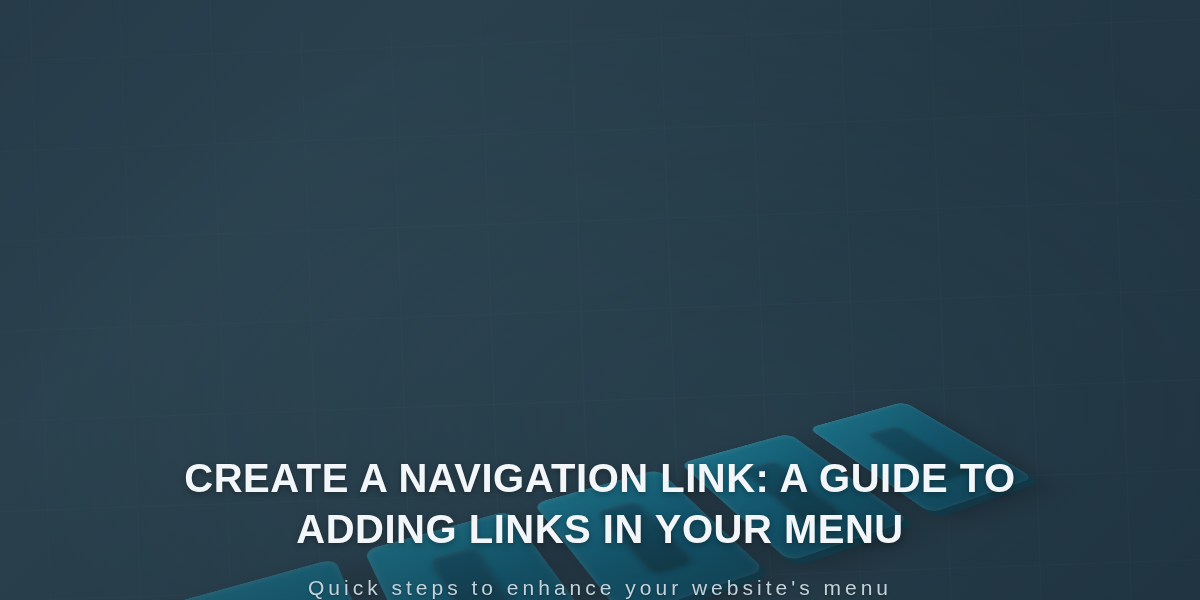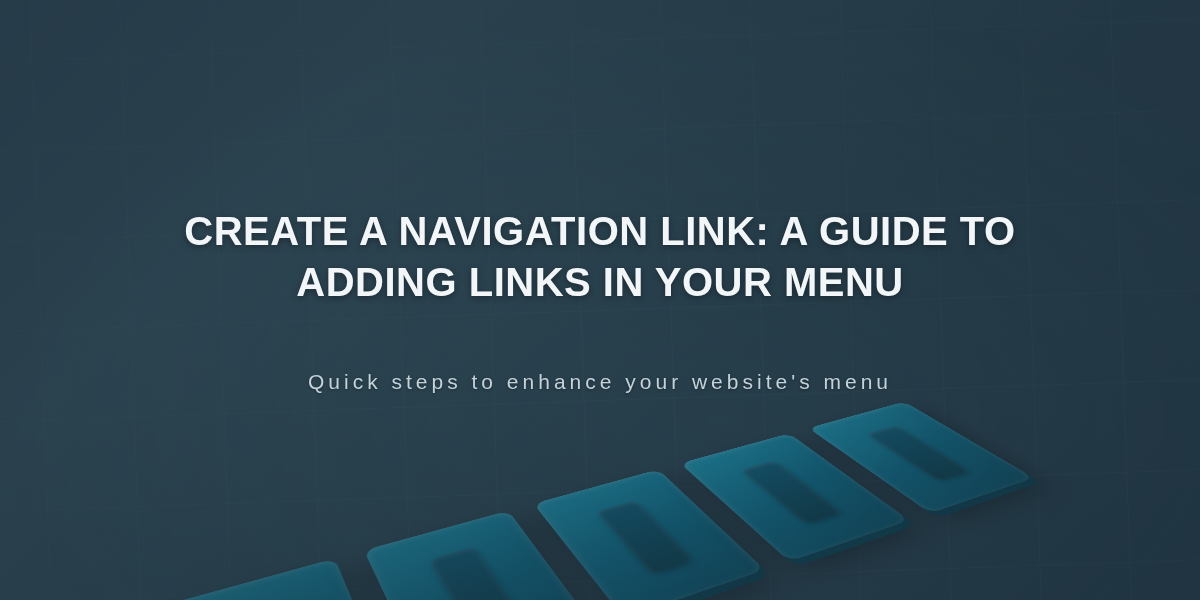--- a/index.html
+++ b/index.html
@@ -68,36 +68,36 @@
       position: absolute;
       inset: 0;
       background: rgba(25,42,54,0.48);
     }
     .content {
       position: absolute;
       inset: 0;
       display: flex;
       flex-direction: column;
       align-items: center;
-      justify-content: center;
+      justify-content: flex-end;
       padding: 0 120px;
       text-align: center;
     }
     .title {
       color: #f2f6f8;
       font-size: 40px;
       font-weight: 700;
       letter-spacing: 0.5px;
       line-height: 1.28;
       text-transform: uppercase;
       text-shadow: 0 2px 6px rgba(0,0,0,0.35);
       max-width: 880px;
     }
     .subtitle {
-      margin-top: 62px;
+      margin-top: 21px;
       color: #c4d2d9;
       font-size: 21px;
       font-weight: 400;
       letter-spacing: 4px;
       text-shadow: 0 1px 3px rgba(0,0,0,0.3);
     }
   </style>
 </head>
 <body>
 

